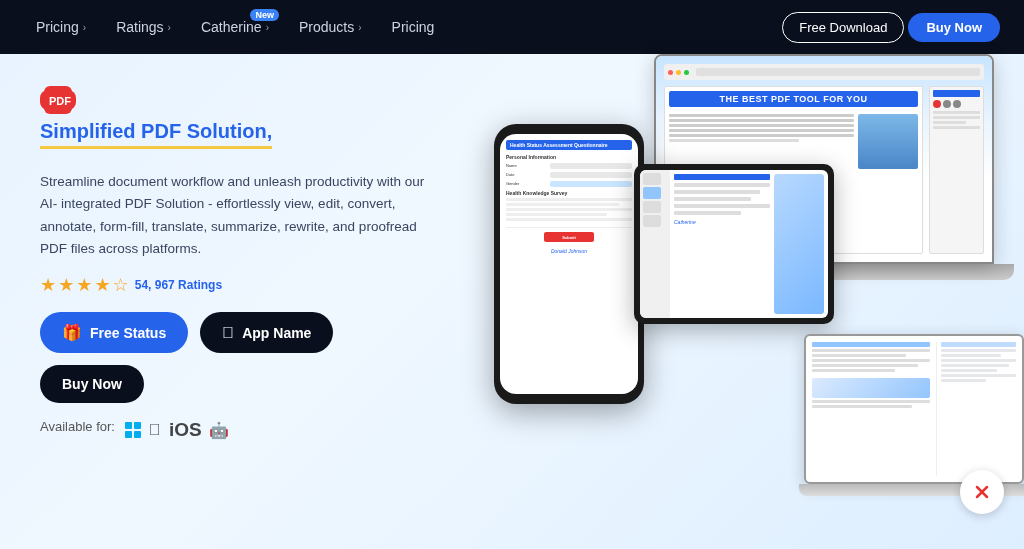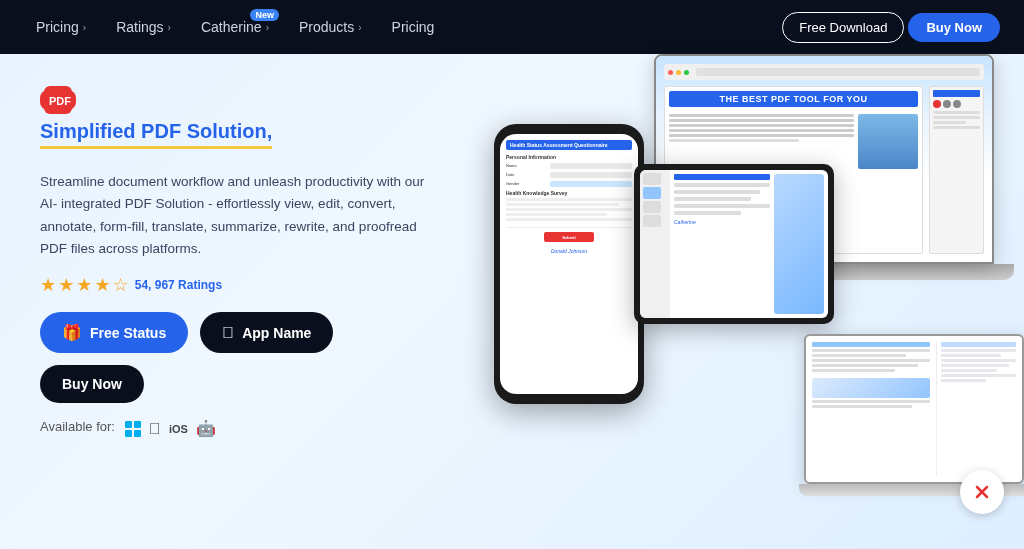--- a/index.html
+++ b/index.html
@@ -578,21 +578,21 @@
 
         <div class="win-icon">
           <div class="win-cell" style="background:#00adef;"></div>
           <div class="win-cell" style="background:#00adef;"></div>
           <div class="win-cell" style="background:#00adef;"></div>
           <div class="win-cell" style="background:#00adef;"></div>
         </div>
 
         <span class="platform-icon"></span>
 
-        <span class="platform-icon" style="font-size:11px;font-weight:700;">iOS</span>
+        <span class="platform-icon" style="font-size:19px;font-weight:700;">iOS</span>
 
         <span class="platform-icon android-icon">🤖</span>
       </div>
     </div>
   </div>
 
   <div class="hero-right">
     <div class="devices-container">
 
       <div class="device-laptop">

